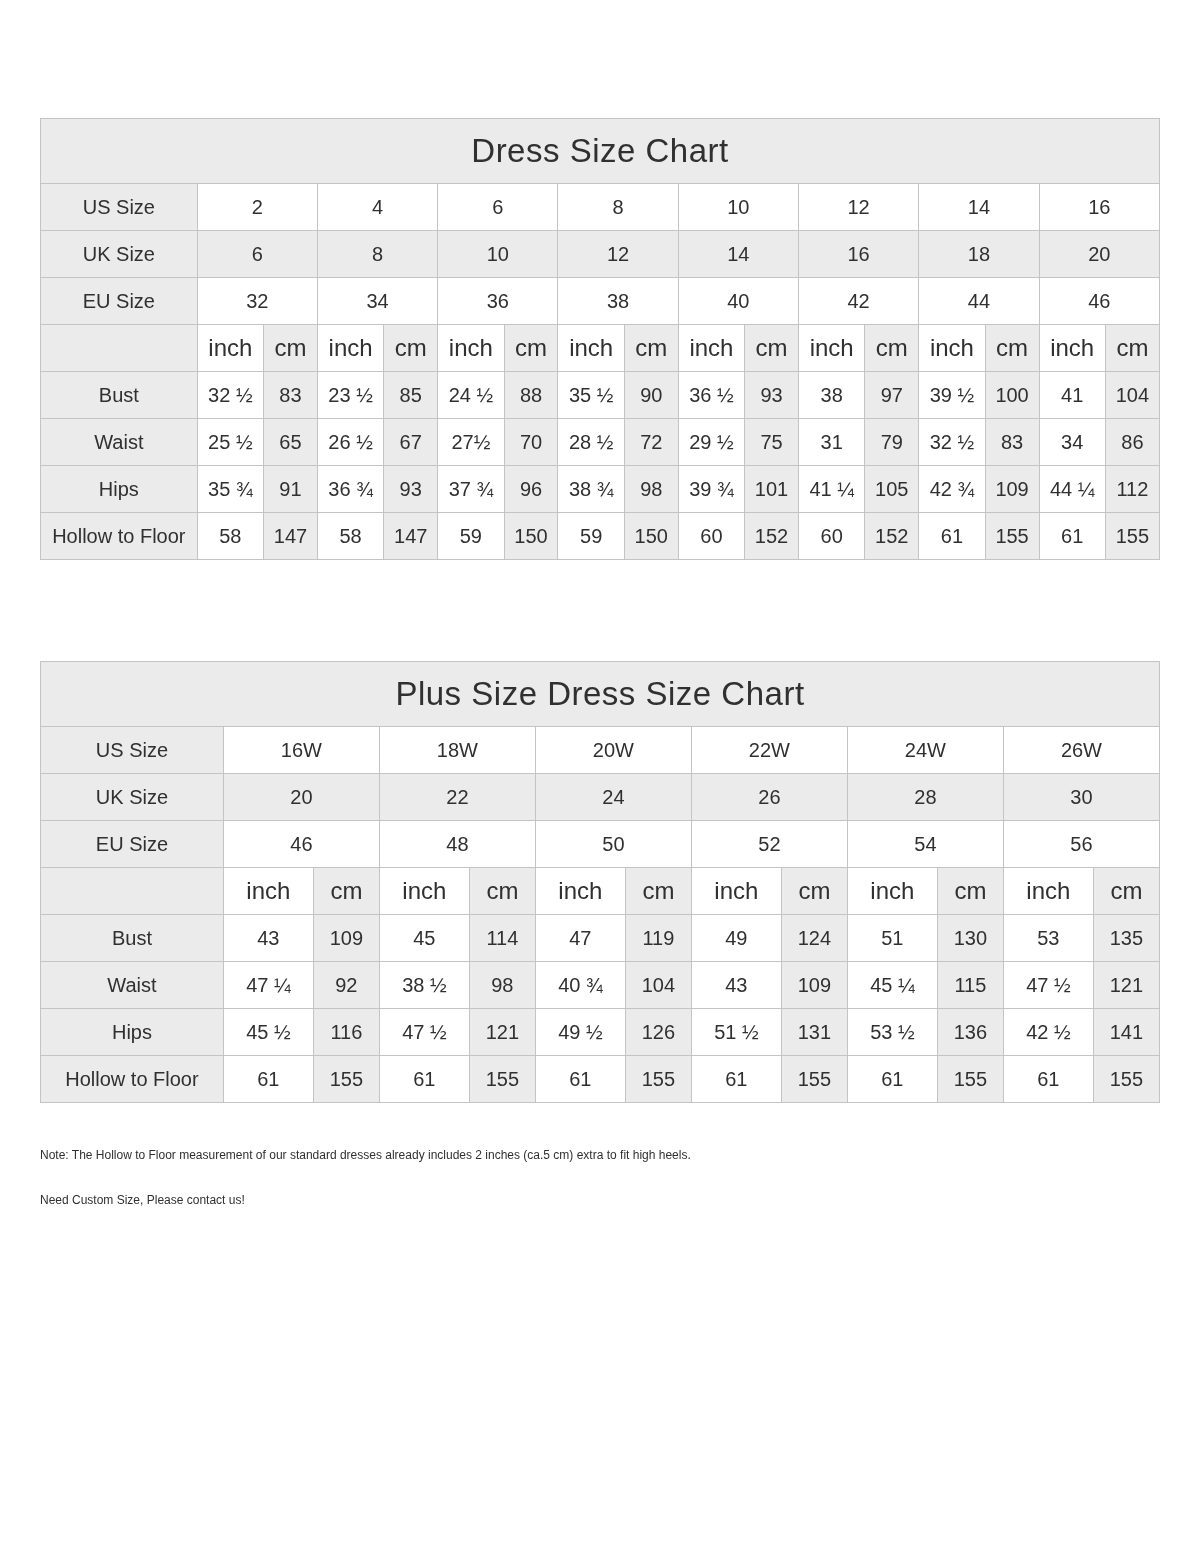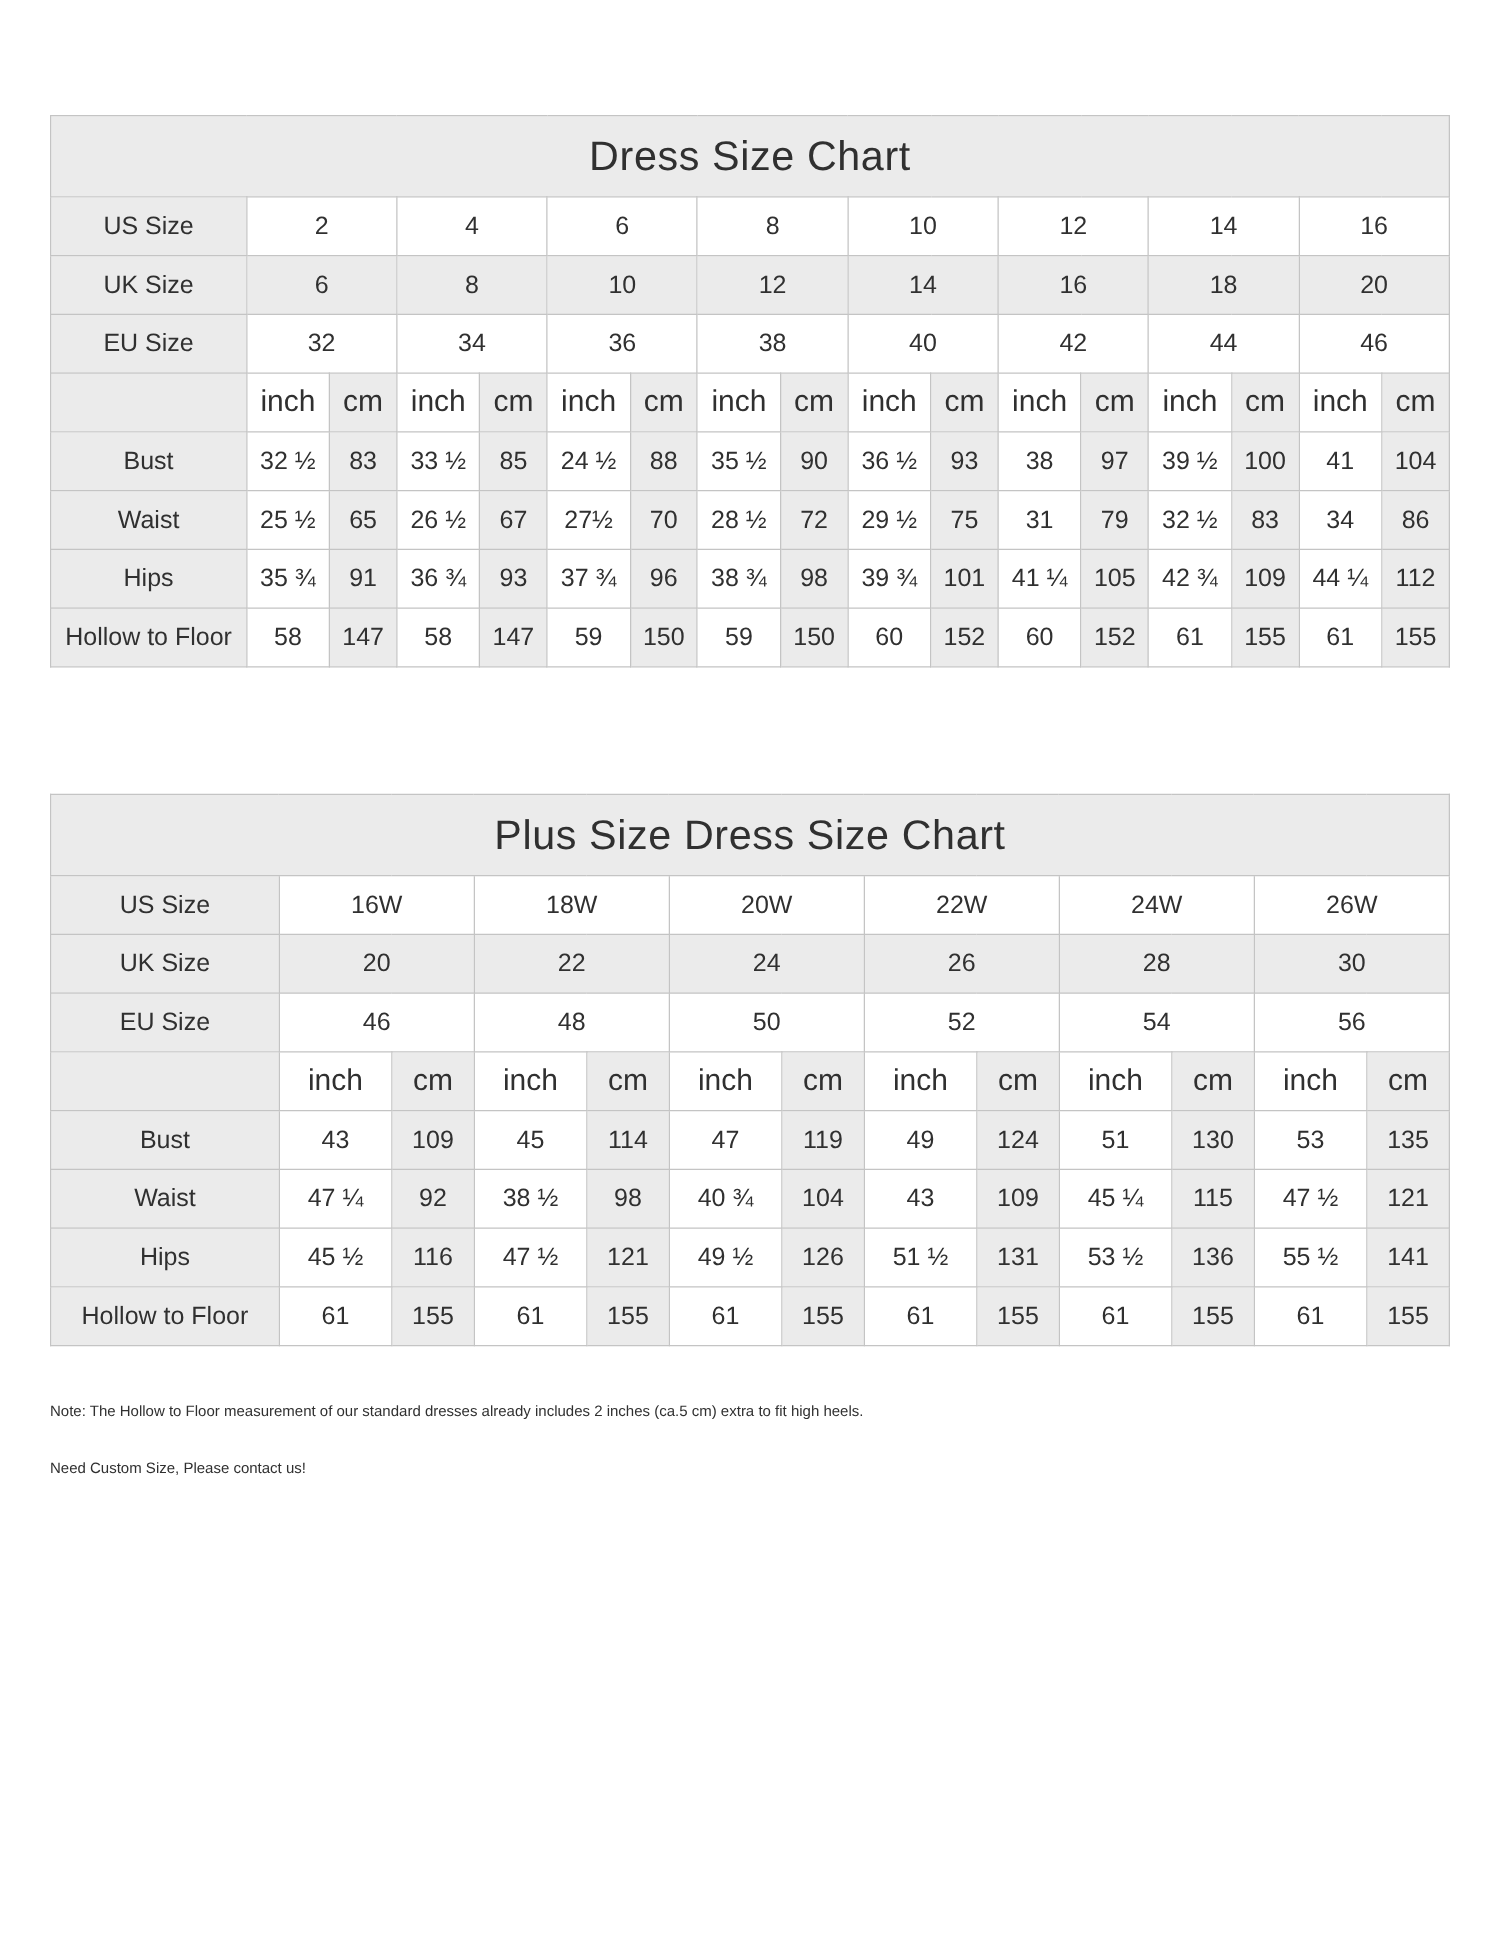--- a/index.html
+++ b/index.html
@@ -13,21 +13,21 @@
   body{
     width:1200px;
     min-height:1566px;
     background:var(--bg);
     font-family:"Liberation Sans", sans-serif;
     color:var(--text);
   }
   .sheet{
     width:1120px;
     margin:0 auto;
-    padding-top:92px;
+    padding-top:118px;
   }
   table.size-chart{
     border-collapse:collapse;
     table-layout:fixed;
     width:1120px;
     color:var(--text);
   }
   .size-chart td{
     border:1px solid var(--border);
     text-align:center;
@@ -134,21 +134,21 @@
           <td class="shaded unit-cell">cm</td>
           <td class="plain unit-cell">inch</td>
           <td class="shaded unit-cell">cm</td>
           <td class="plain unit-cell">inch</td>
           <td class="shaded unit-cell">cm</td>
         </tr>
         <tr>
           <td class="lbl-cell">Bust</td>
           <td class="plain">32 ½</td>
           <td class="shaded">83</td>
-          <td class="plain">33 ½</td>
+          <td class="plain">23 ½</td>
           <td class="shaded">85</td>
           <td class="plain">24 ½</td>
           <td class="shaded">88</td>
           <td class="plain">35 ½</td>
           <td class="shaded">90</td>
           <td class="plain">36 ½</td>
           <td class="shaded">93</td>
           <td class="plain">38</td>
           <td class="shaded">97</td>
           <td class="plain">39 ½</td>
@@ -313,21 +313,21 @@
           <td class="plain">45 ½</td>
           <td class="shaded">116</td>
           <td class="plain">47 ½</td>
           <td class="shaded">121</td>
           <td class="plain">49 ½</td>
           <td class="shaded">126</td>
           <td class="plain">51 ½</td>
           <td class="shaded">131</td>
           <td class="plain">53 ½</td>
           <td class="shaded">136</td>
-          <td class="plain">55 ½</td>
+          <td class="plain">42 ½</td>
           <td class="shaded">141</td>
         </tr>
         <tr>
           <td class="lbl-cell">Hollow to Floor</td>
           <td class="plain">61</td>
           <td class="shaded">155</td>
           <td class="plain">61</td>
           <td class="shaded">155</td>
           <td class="plain">61</td>
           <td class="shaded">155</td>

